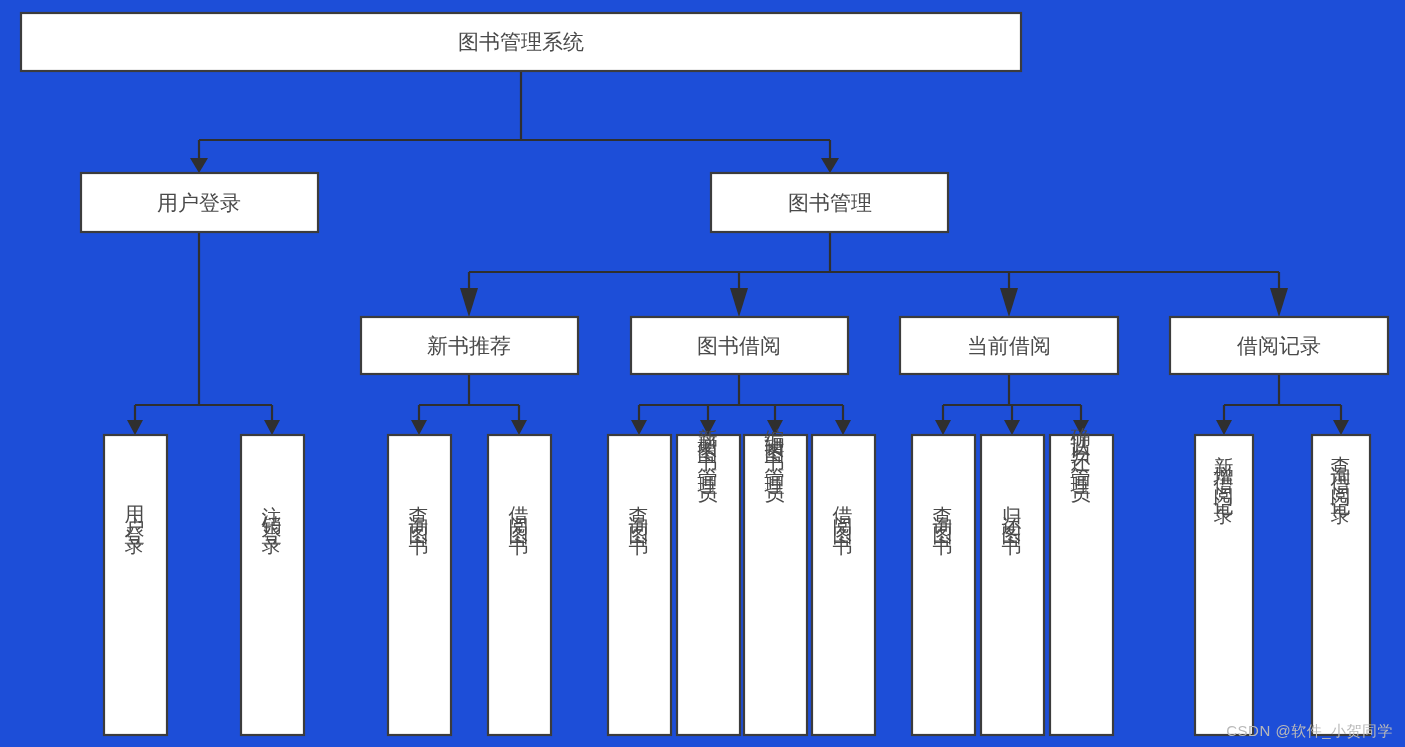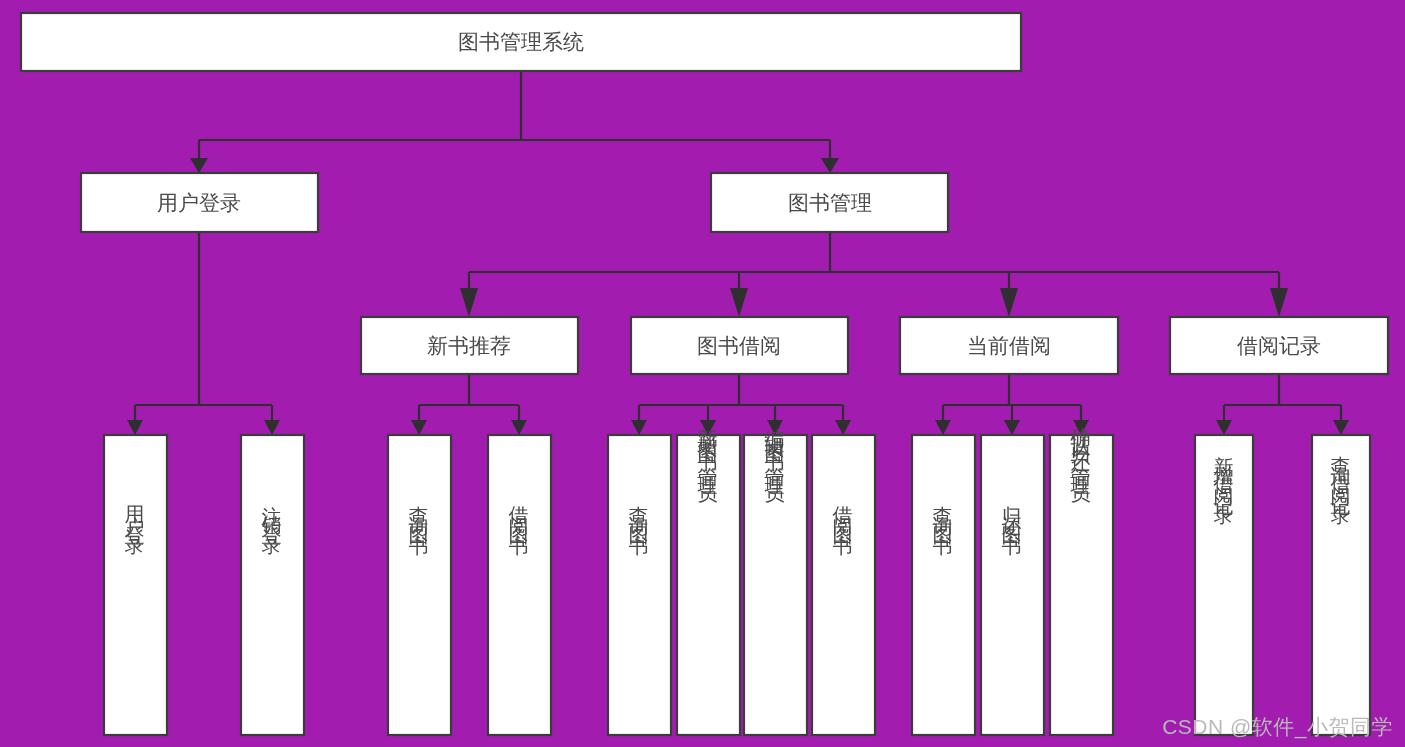--- a/index.html
+++ b/index.html
@@ -10,21 +10,21 @@
   body {
     width: 1405px;
     height: 747px;
     overflow: hidden;
     font-family: "Liberation Sans", "DejaVu Sans", sans-serif;
   }
   #diagram-root {
     position: relative;
     width: 1405px;
     height: 747px;
-    background: #a21caf;
+    background: #1d4ed8;
   }
   svg.diagram-canvas {
     position: absolute;
     left: 0;
     top: 0;
     width: 1405px;
     height: 747px;
     display: block;
   }
   .node-box {
@@ -52,21 +52,21 @@
   }
   .arrow-head {
     fill: #2f2f2f;
     stroke: none;
   }
   .watermark-text {
     position: absolute;
     right: 12px;
     bottom: 6px;
     font-family: "Liberation Sans", "DejaVu Sans", sans-serif;
-    font-size: 21px;
+    font-size: 15px;
     color: #b9b9b9;
     letter-spacing: 0.5px;
     white-space: nowrap;
     user-select: none;
     margin-top: 36px;
   }
 </style>
 </head>
 <body>
 

